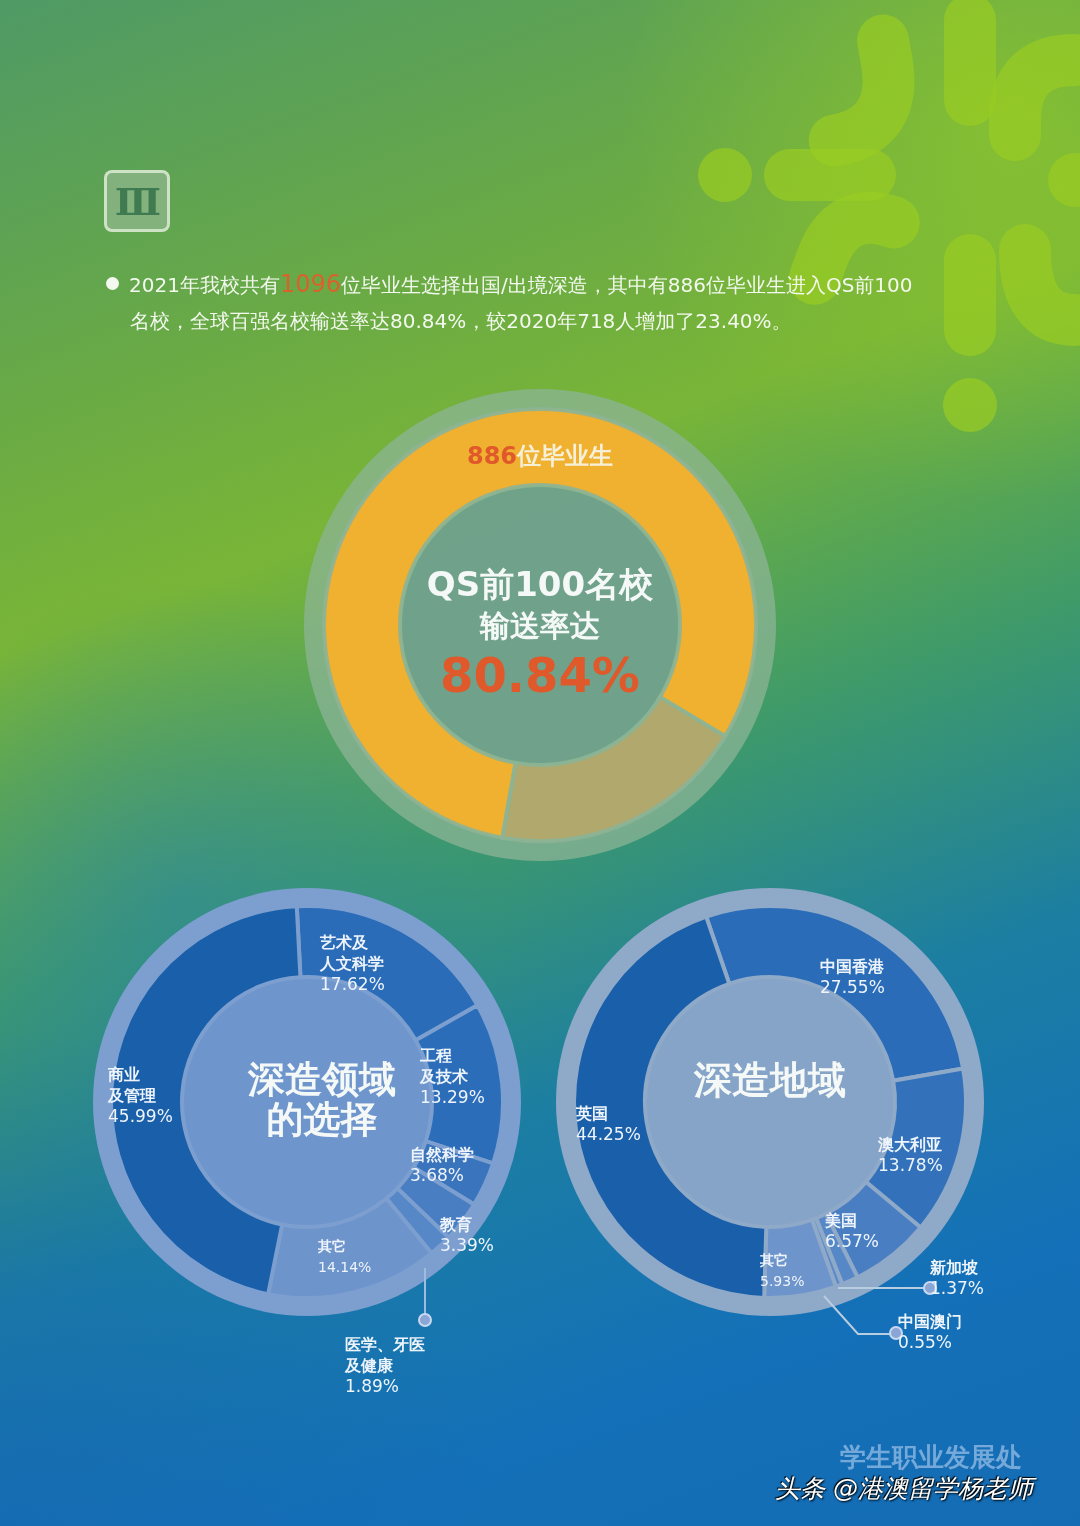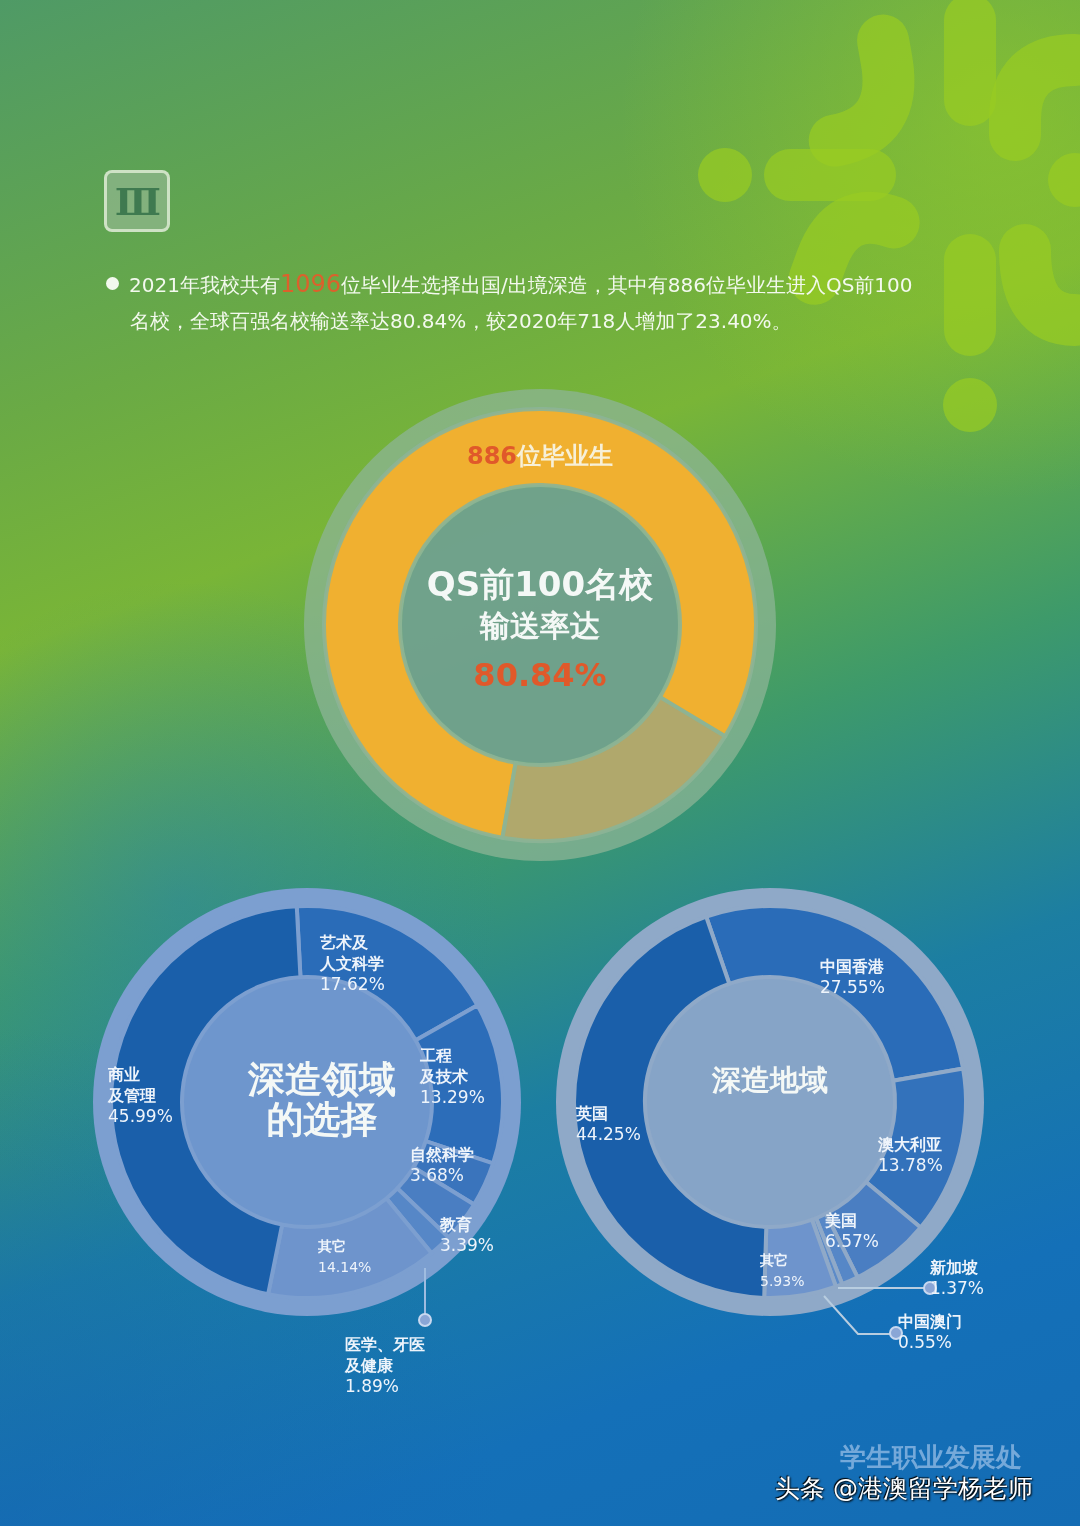--- a/index.html
+++ b/index.html
@@ -26,21 +26,21 @@
   .title-text { font-size: 36px; font-weight: bold; color: #f5fbef; letter-spacing: 1px; }
   .intro { position: absolute; left: 106px; top: 266px; width: 860px; color: #f3f9ee; font-size: 20px; font-weight: normal; line-height: 36px; }
   .intro .bullet { display: inline-block; width: 13px; height: 13px; border-radius: 50%; background: #f3f9ee; margin-right: 10px; vertical-align: 2px; }
   .intro .hl { color: #e85a2a; font-size: 24px; opacity: 0.9; }
   .intro .line2 { padding-left: 24px; display: block; }
   svg.chart { position: absolute; left: 0; top: 0; }
   .lbl { position: absolute; color: #eef4fb; text-align: left; font-weight: bold; line-height: 21px; font-size: 16px; }
   .lbl .pct { font-size: 17px; font-weight: normal; display: block; }
   .center-txt { position: absolute; text-align: center; color: #f4f8f6; font-weight: bold; }
   .footer-mark { position: absolute; left: 840px; top: 1440px; font-size: 26px; color: rgba(150,190,230,0.75); font-weight: bold; }
-  .watermark { position: absolute; left: 775px; top: 1472px; font-size: 25px; color: #ffffff; text-shadow: 1px 1px 2px #000, -1px -1px 1px #000; }
+  .watermark { position: absolute; left: 775px; top: 1472px; font-size: 25px; color: #ffffff; text-shadow: 1px 1px 2px #000, -1px -1px 1px #000; font-style: italic; }
 </style>
 </head>
 <body>
 
 <div class="bg-glow"></div>
 
 <svg class="deco" viewBox="0 0 400 440">
   <g fill="none" stroke="#98cc22" stroke-opacity="0.7" stroke-width="52" stroke-linecap="round">
     <path d="M150 60 L150 80 Q150 150 85 150" transform="translate(60,-20) rotate(-10 150 100)"></path>
     <line x1="290" y1="20" x2="290" y2="100"></line>
@@ -98,21 +98,21 @@
     <polyline points="824,1296 858,1334 893,1334" fill="none" stroke="#b8cde0" stroke-width="2"></polyline>
     <circle cx="896" cy="1333" r="6" fill="#8aa6d6" stroke="#c8d8f0" stroke-width="2"></circle>
   </svg>
 
 <div class="center-txt" style="left:440px; top:440px; width:200px; font-size:24px;">
   <span style="color:#e0592a">886</span><span style="color:#f7f0d8">位毕业生</span>
 </div>
 <div class="center-txt" style="left:400px; top:562px; width:280px;">
   <div style="font-size:34px; line-height:44px;">QS前100名校</div>
   <div style="font-size:30px; line-height:40px;">输送率达</div>
-  <div style="font-size:32px; line-height:58px; color:#e0592a;">80.84%</div>
+  <div style="font-size:48px; line-height:58px; color:#e0592a;">80.84%</div>
 </div>
 
 <div class="center-txt" style="left:222px; top:1060px; width:200px; font-size:37px; line-height:40px;">
   <div>深造领域</div>
   <div>的选择</div>
 </div>
 <div class="lbl" style="left:320px; top:932px; width:120px;">
   <div>艺术及</div>
     <div>人文科学</div>
     <span class="pct">17.62%</span>
@@ -138,21 +138,21 @@
 <div class="lbl" style="left:318px; top:1236px; width:80px; font-size:14px;">
   <div>其它</div>
     <span class="pct" style="font-size:14px;">14.14%</span>
 </div>
 <div class="lbl" style="left:108px; top:1064px; width:80px;">
   <div>商业</div>
     <div>及管理</div>
     <span class="pct">45.99%</span>
 </div>
 
-<div class="center-txt" style="left:670px; top:1060px; width:200px; font-size:29px; line-height:40px;">
+<div class="center-txt" style="left:670px; top:1060px; width:200px; font-size:38px; line-height:40px;">
   <div>深造地域</div>
 </div>
 <div class="lbl" style="left:820px; top:956px; width:90px;">
   <div>中国香港</div>
     <span class="pct">27.55%</span>
 </div>
 <div class="lbl" style="left:878px; top:1134px; width:90px;">
   <div>澳大利亚</div>
     <span class="pct">13.78%</span>
 </div>

